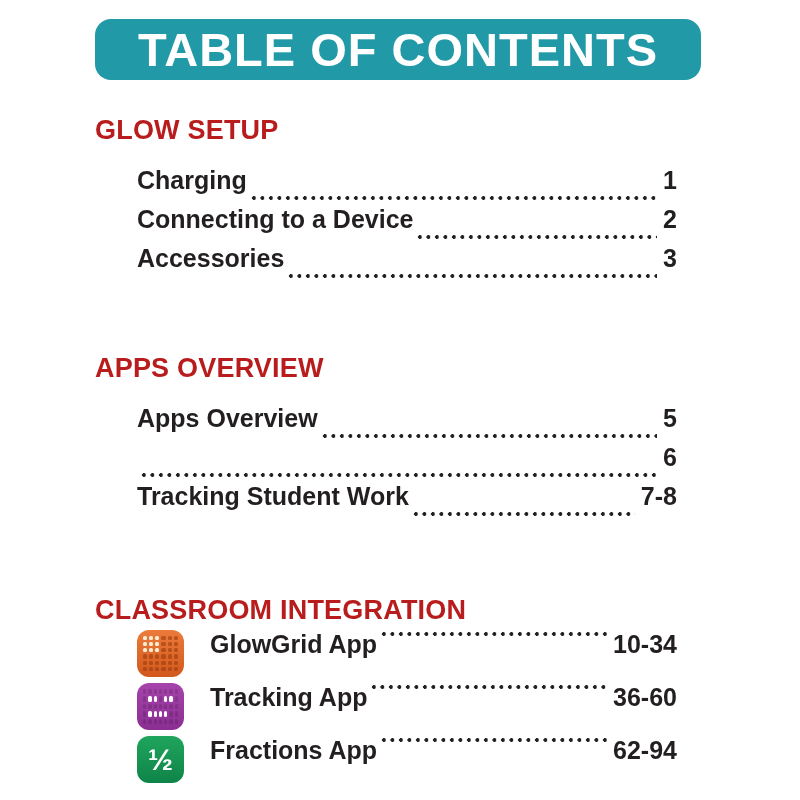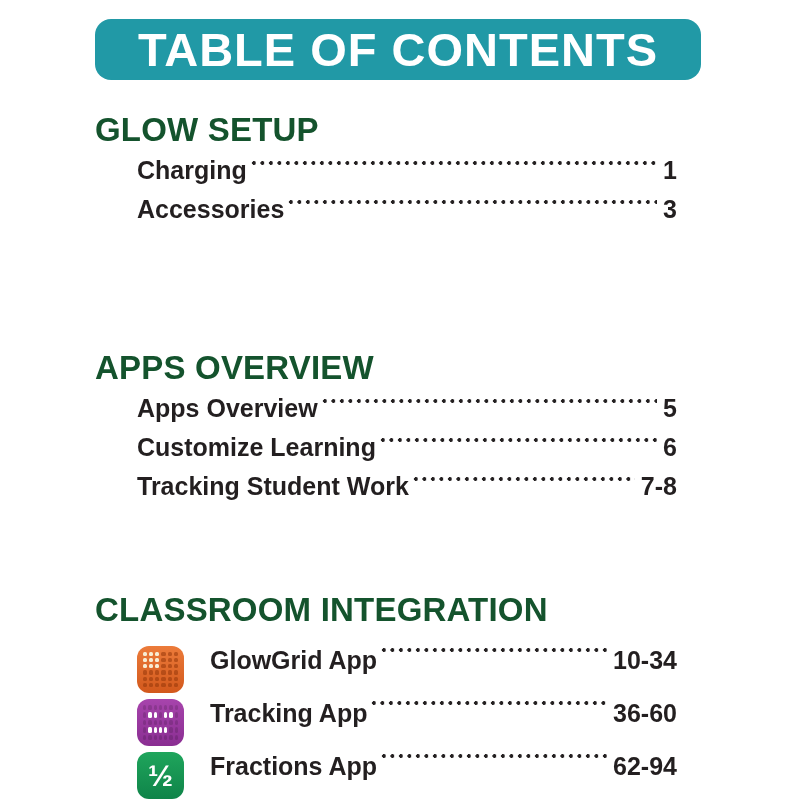--- a/index.html
+++ b/index.html
@@ -19,27 +19,27 @@
   .banner-title{
     color:#ffffff;font-size:47px;font-weight:bold;letter-spacing:1px;white-space:nowrap;
   }
 
   
   .section{position:absolute;left:95px;width:582px;}
   .sec1{top:112px;}
   .sec2{top:350px;}
   .sec3{top:592px;}
   .section h2{
-    margin:0 0 8px 0;font-size:33px;line-height:36px;font-weight:bold;
-    letter-spacing:0.2px;color:#14532d;
-  }
-  .sec3 h2{margin-bottom:18px;}
+    margin:0 0 8px 0;font-size:27px;line-height:36px;font-weight:bold;
+    letter-spacing:0.2px;color:#b91c1c;
+  }
+  .sec3 h2{margin-bottom:2px;}
 
   .toc-row{
-    display:flex;align-items:flex-start;height:39px;padding-left:42px;
+    display:flex;align-items:flex-end;height:39px;padding-left:42px;
     font-size:25px;font-weight:bold;
   }
   .lbl{white-space:nowrap;}
   .pg{white-space:nowrap;}
   .leader{
     flex:1;height:4px;margin:0 6px 0 3px;
     background-image:radial-gradient(circle at 4px 2px,#231F20 1.7px,transparent 2.1px);
     background-size:8.5px 4px;background-repeat:repeat-x;
     transform:translateY(5px);
   }
@@ -69,35 +69,39 @@
   </div>
 
   <div class="section sec1">
     <h2>GLOW SETUP</h2>
     <div class="toc-row">
       <span class="lbl">Charging</span>
       <span class="leader"></span>
       <span class="pg">1</span>
     </div>
     <div class="toc-row">
+      <span class="lbl">Connecting to a Device</span>
+      <span class="leader"></span>
+      <span class="pg">2</span>
+    </div>
+    <div class="toc-row">
       <span class="lbl">Accessories</span>
       <span class="leader"></span>
       <span class="pg">3</span>
     </div>
   </div>
 
   <div class="section sec2">
     <h2>APPS OVERVIEW</h2>
     <div class="toc-row">
       <span class="lbl">Apps Overview</span>
       <span class="leader"></span>
       <span class="pg">5</span>
     </div>
     <div class="toc-row">
-      <span class="lbl">Customize Learning</span>
       <span class="leader"></span>
       <span class="pg">6</span>
     </div>
     <div class="toc-row">
       <span class="lbl">Tracking Student Work</span>
       <span class="leader"></span>
       <span class="pg">7-8</span>
     </div>
   </div>
 

